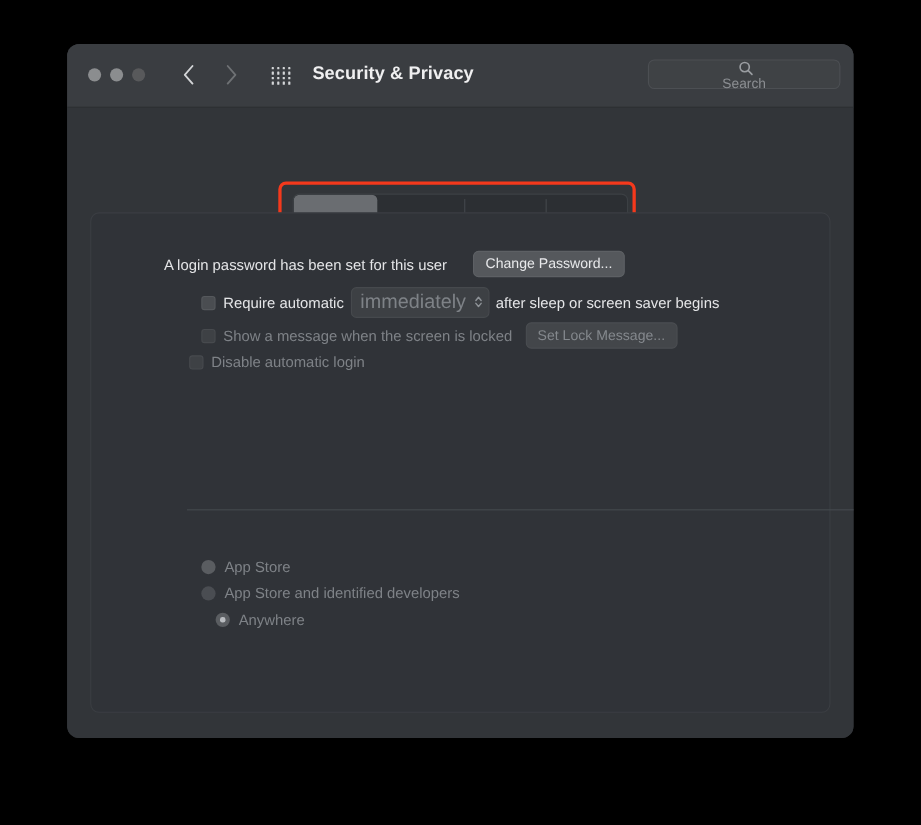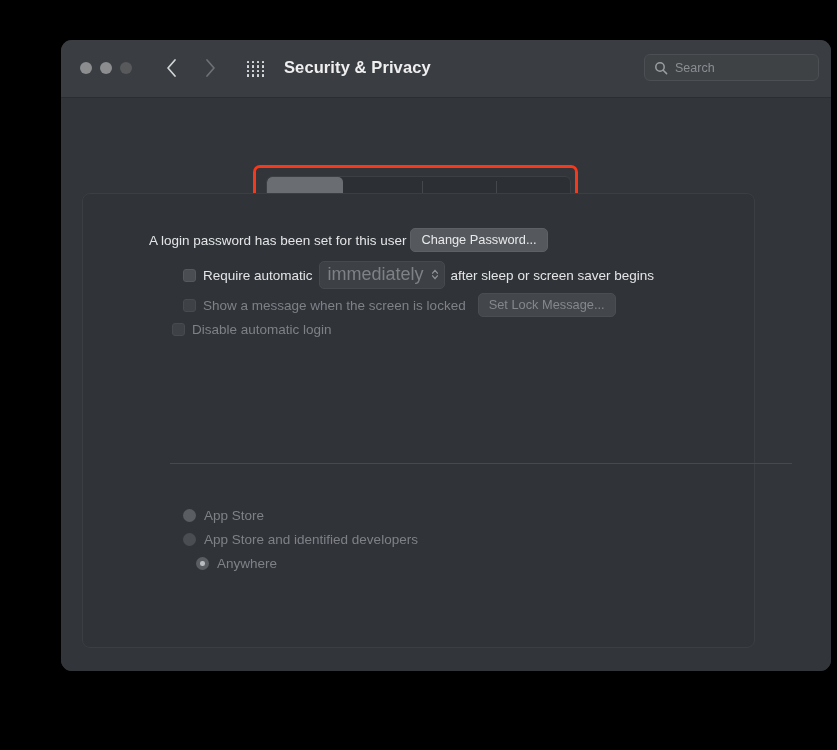--- a/index.html
+++ b/index.html
@@ -18,21 +18,21 @@
     width: 837px;
     height: 750px;
     background: #000000;
   }
 
   
   #window {
     position: absolute;
     left: 61px;
     top: 40px;
-    width: 770px;
+    width: 715px;
     height: 631px;
     background: #323539;
     border-radius: 11px;
     overflow: hidden;
     box-shadow: 0 12px 40px rgba(0,0,0,0.85);
   }
 
   
   #titlebar {
     position: relative;
@@ -106,20 +106,21 @@
     right: 12px;
     top: 14px;
     width: 175px;
     height: 27px;
     background: #3f4245;
     border: 1px solid #4c4f53;
     border-radius: 6px;
     display: flex;
     align-items: center;
     box-sizing: border-box;
+    flex-direction: column;
   }
   .search-icon {
     margin-left: 9px;
     margin-right: 7px;
     width: 14px;
     height: 14px;
     flex: 0 0 auto;
   }
   #search-placeholder {
     font-size: 12.5px;
@@ -382,21 +383,21 @@
           <span></span>
         </div>
       </div>
 
       <div id="annotation-box"></div>
 
       <div id="panel">
 
         <div class="row" style="left:66px; top:34px;">
           <span class="label">A login password has been set for this user</span>
-          <span class="btn" style="margin-left:4px;">Change Password...</span>
+          <span class="btn" style="margin-left:24px;">Change Password...</span>
         </div>
 
         <div class="row" style="left:100px; top:67px;">
           <span class="checkbox"></span>
           <span class="label">Require automatic</span>
           <span class="popup">
             <span>immediately</span>
             <span class="updown">
               <svg width="8" height="13" viewBox="0 0 8 13">
                 <polyline points="1.6,5.2 4,2.3 6.4,5.2" fill="none" stroke="#8e9297" stroke-width="1.3" stroke-linecap="round" stroke-linejoin="round"></polyline>

